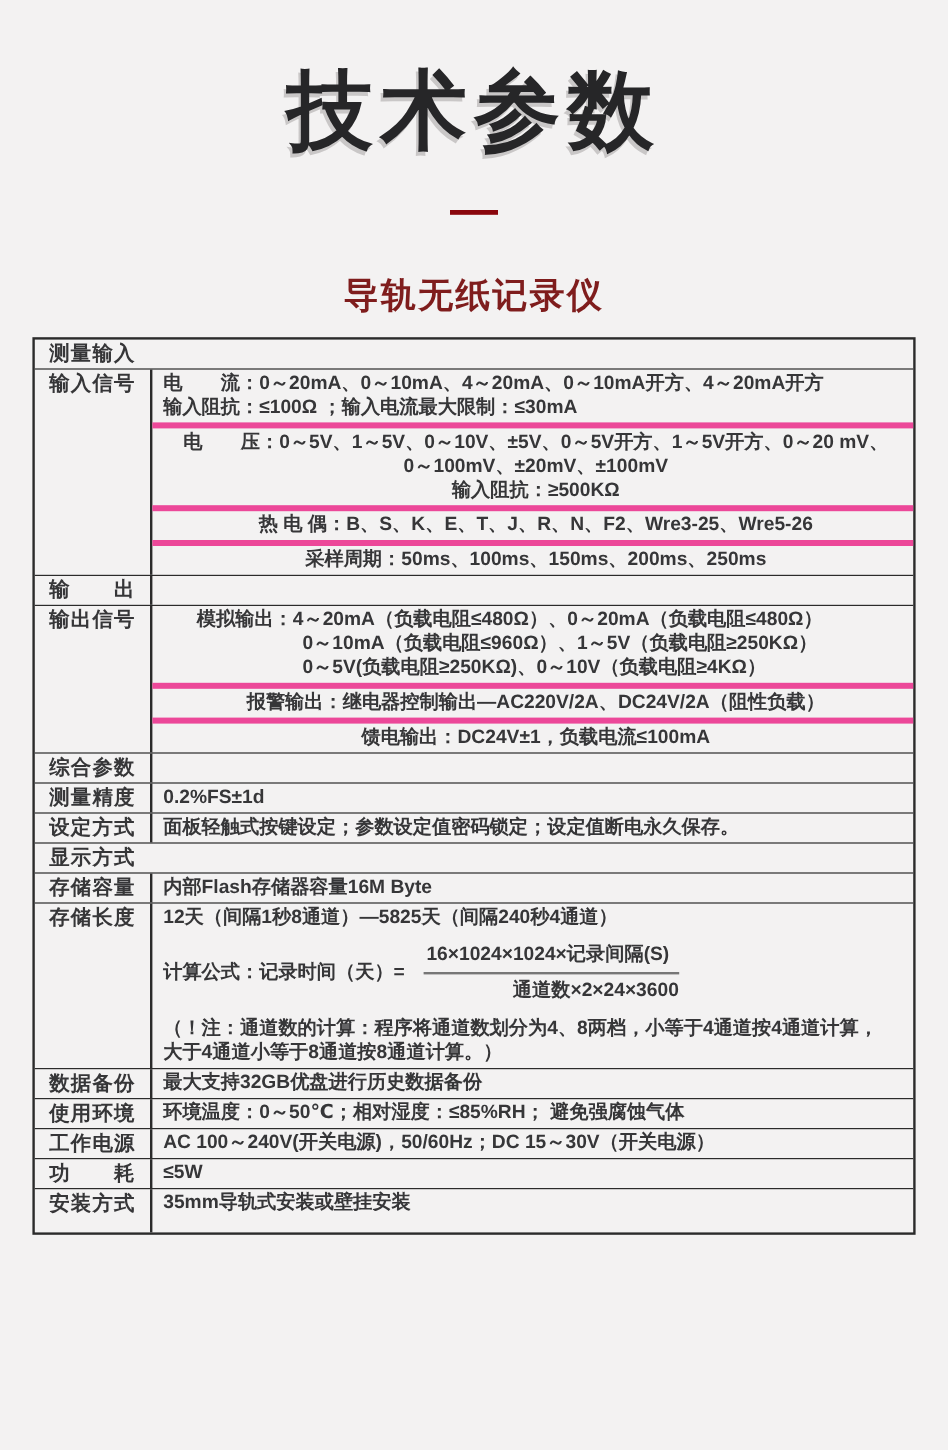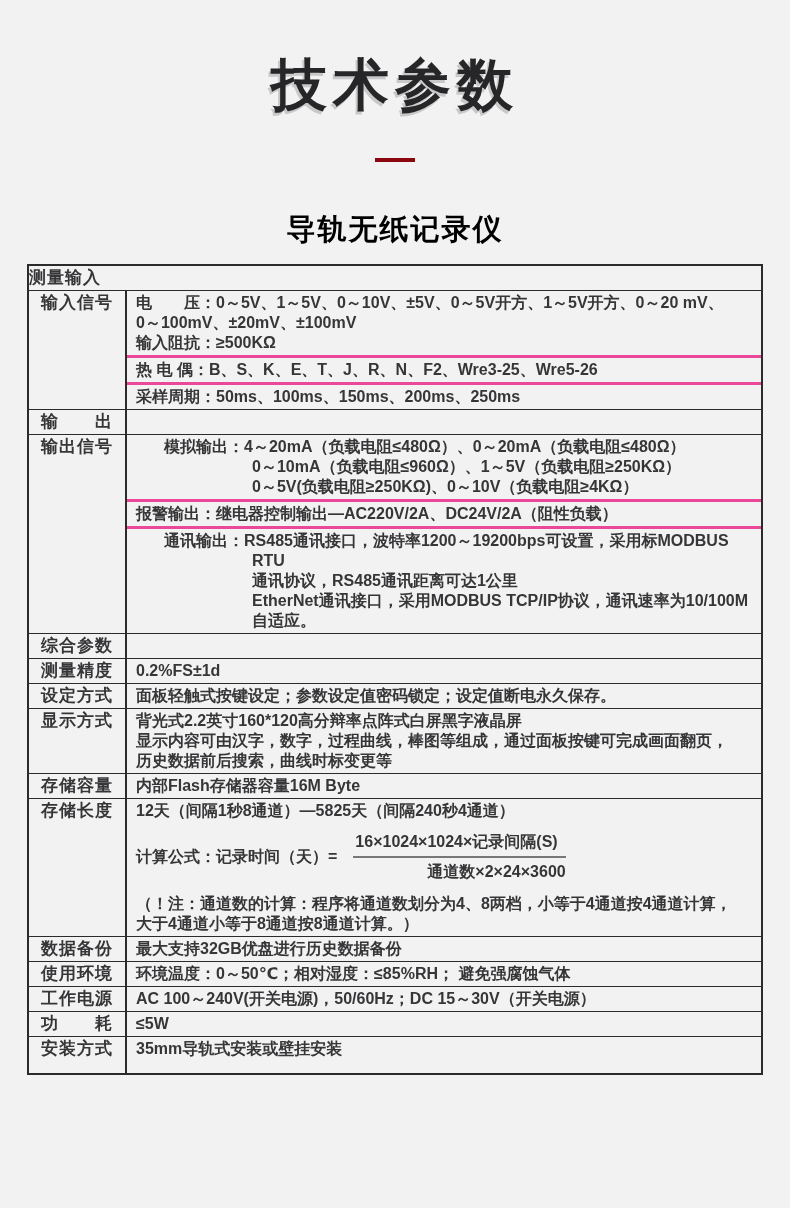--- a/index.html
+++ b/index.html
@@ -7,38 +7,38 @@
   body {
     height:1208px;
     background:#f3f2f2;
     font-family:"Liberation Sans","DejaVu Sans",sans-serif;
     color:#323234;
     overflow:hidden;
   }
   .page-title {
     text-align:center;
     padding-top:54px;
-    font-size:56px;
+    font-size:72px;
     font-weight:bold;
     letter-spacing:6px;
     color:#262628;
     text-shadow:-2px 3px 0 rgba(150,147,147,0.45);
     line-height:1.1;
   }
   .red-dash {
     width:40px; height:4px;
     margin:42px auto 0;
     background:#8a070d;
   }
   .sub-title {
     text-align:center;
     margin-top:48px;
     font-size:29px;
     font-weight:bold;
-    color:#000000;
+    color:#7f1d1d;
     letter-spacing:2px;
   }
   .spec-table {
     width:736px;
     margin:14px auto 0;
     border:2px solid #2b2b2b;
     background:transparent;
     font-size:16px;
     font-weight:bold;
     line-height:20px;
@@ -49,24 +49,24 @@
   .lcell {
     flex:0 0 96px;
     padding:2px 2px;
     display:flex;
     justify-content:center;
     align-items:flex-start;
     font-size:17px;
     letter-spacing:1px;
     white-space:pre;
   }
-  .trow.section .lcell { flex:1; justify-content:flex-start; padding-left:0; }
+  .trow.section .lcell { flex:1; justify-content:flex-start; padding-left:12px; }
   .ccell { flex:1; border-left:2px solid #2b2b2b; min-width:0; }
   .sub { padding:2px 4px 2px 9px; }
-  .sub + .sub { border-top:3px solid #ec4899; }
+  .sub + .sub { border-top:5px solid #ec4899;text-align:center; }
   .txt { white-space:pre-line; }
   .hang .txt { padding-left:88px; text-indent:-88px;margin-left:28px; }
   .trow.simple .ccell, .trow.storage .ccell { padding:2px 4px 2px 9px; }
   .trow.empty .ccell { min-height:24px; }
   .trow.tall .ccell { min-height:36px; }
   .formula { display:flex; align-items:center; margin:11px 0 12px; }
   .frac { display:inline-block; margin-left:16px; }
   .num { display:block; border-bottom:2px solid #777; padding:0 8px 4px 2px; }
   .den { display:block; padding-top:4px; text-align:right; }
   .note { margin-top:1px; }
@@ -78,20 +78,24 @@
 <div class="red-dash"></div>
 <h2 class="sub-title">导轨无纸记录仪</h2>
 
 <div class="spec-table">
     <div class="trow section">
       <div class="lcell">测量输入</div>
     </div>
     <div class="trow group">
       <div class="lcell">输入信号</div>
       <div class="ccell">
+        <div class="sub">
+          <div class="txt">电　　流：0～20mA、0～10mA、4～20mA、0～10mA开方、4～20mA开方
+输入阻抗：≤100Ω ；输入电流最大限制：≤30mA</div>
+        </div>
         <div class="sub">
           <div class="txt">电　　压：0～5V、1～5V、0～10V、±5V、0～5V开方、1～5V开方、0～20 mV、
 0～100mV、±20mV、±100mV
 输入阻抗：≥500KΩ</div>
         </div>
         <div class="sub">
           <div class="txt">热 电 偶：B、S、K、E、T、J、R、N、F2、Wre3-25、Wre5-26</div>
         </div>
         <div class="sub">
           <div class="txt">采样周期：50ms、100ms、150ms、200ms、250ms</div>
@@ -106,24 +110,22 @@
       <div class="lcell">输出信号</div>
       <div class="ccell">
         <div class="sub hang">
           <div class="txt">模拟输出：4～20mA（负载电阻≤480Ω）、0～20mA（负载电阻≤480Ω）
 0～10mA（负载电阻≤960Ω）、1～5V（负载电阻≥250KΩ）
 0～5V(负载电阻≥250KΩ)、0～10V（负载电阻≥4KΩ）</div>
         </div>
         <div class="sub">
           <div class="txt">报警输出：继电器控制输出—AC220V/2A、DC24V/2A（阻性负载）</div>
         </div>
-        <div class="sub hang">
-          <div class="txt">通讯输出：RS485通讯接口，波特率1200～19200bps可设置，采用标MODBUS RTU
-通讯协议，RS485通讯距离可达1公里
-EtherNet通讯接口，采用MODBUS TCP/IP协议，通讯速率为10/100M自适应。</div>
+        <div class="sub">
+          <div class="txt">馈电输出：DC24V±1，负载电流≤100mA</div>
         </div>
       </div>
     </div>
     <div class="trow empty">
       <div class="lcell">综合参数</div>
       <div class="ccell"></div>
     </div>
     <div class="trow simple">
       <div class="lcell">测量精度</div>
       <div class="ccell">
@@ -131,25 +133,20 @@
       </div>
     </div>
     <div class="trow simple">
       <div class="lcell">设定方式</div>
       <div class="ccell">
         <div class="txt">面板轻触式按键设定；参数设定值密码锁定；设定值断电永久保存。</div>
       </div>
     </div>
     <div class="trow simple">
       <div class="lcell">显示方式</div>
-      <div class="ccell">
-        <div class="txt">背光式2.2英寸160*120高分辩率点阵式白屏黑字液晶屏
-显示内容可由汉字，数字，过程曲线，棒图等组成，通过面板按键可完成画面翻页，
-历史数据前后搜索，曲线时标变更等</div>
-      </div>
     </div>
     <div class="trow simple">
       <div class="lcell">存储容量</div>
       <div class="ccell">
         <div class="txt">内部Flash存储器容量16M Byte</div>
       </div>
     </div>
     <div class="trow storage">
       <div class="lcell">存储长度</div>
       <div class="ccell">

